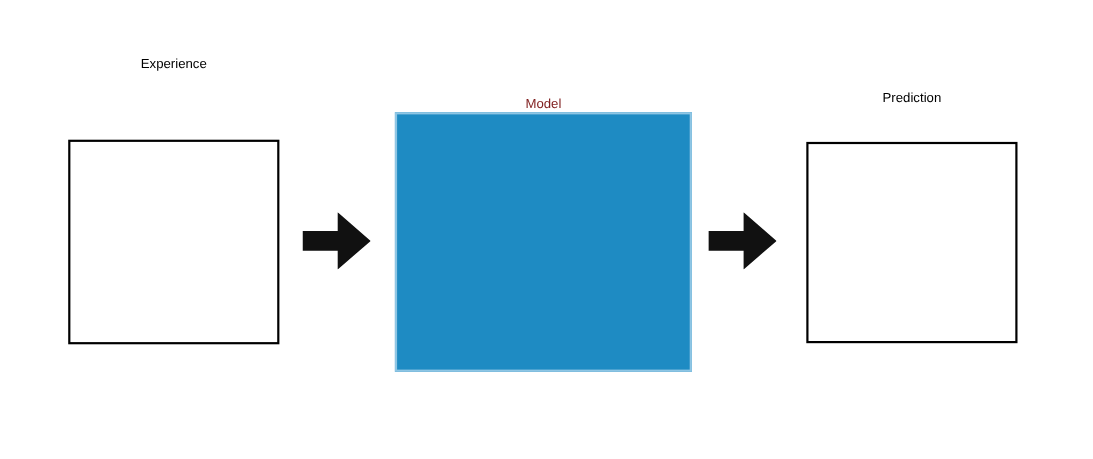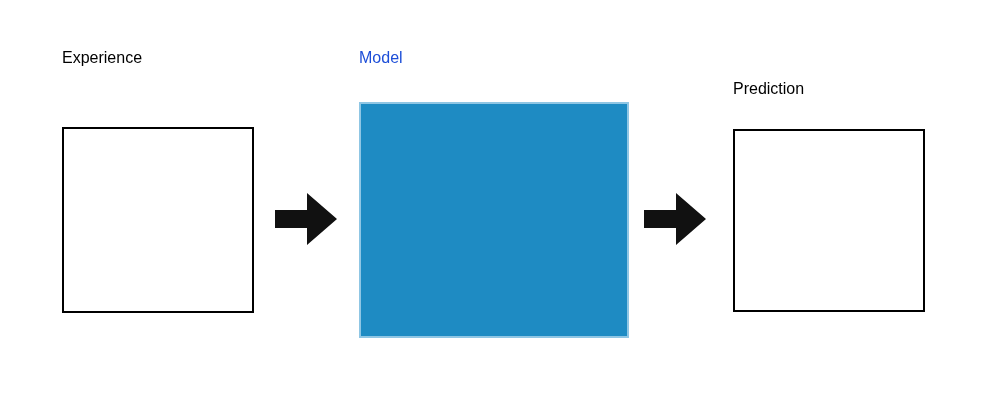--- a/index.html
+++ b/index.html
@@ -13,22 +13,22 @@
     height: 417px;
     background: #ffffff;
     font-family: "Liberation Sans", sans-serif;
     overflow: hidden;
   }
   .node-label {
     position: absolute;
     top: 48px;
     height: 20px;
     line-height: 20px;
-    text-align: left;
-    font-size: 16px;
+    text-align: center;
+    font-size: 12px;
     font-weight: 400;
     color: #000000;
   }
   .label-experience { left: 62px;  width: 192px; }
   .label-model      { left: 359px; width: 270px; }
   .label-prediction { left: 733px; width: 192px; margin-top: 31px; }
 
   .box {
     position: absolute;
     box-sizing: border-box;
@@ -51,21 +51,21 @@
   .arrow-1 { left: 275px; }
   .arrow-2 { left: 644px; }
   .arrow svg { display: block; width: 100%; height: 100%; }
 </style>
 </head>
 <body>
 
 <div class="canvas">
 
   <div class="node-label label-experience" style="color: rgb(0, 0, 0);">Experience</div>
-  <div class="node-label label-model" style="color: #1d4ed8;">Model</div>
+  <div class="node-label label-model" style="color: #7f1d1d; margin-top: 36px;">Model</div>
   <div class="node-label label-prediction" style="color: rgb(0, 0, 0);">Prediction</div>
 
   <div class="box box-outline box-experience" style="border-color: rgb(0, 0, 0);"></div>
 
   <div class="box box-model" id="model-box" style="background: rgb(30, 139, 195); border: 2px solid rgb(143, 198, 228);"></div>
 
   <div class="box box-outline box-prediction" style="border-color: rgb(0, 0, 0);"></div>
 
   <div class="arrow arrow-1" style="color: rgb(17, 17, 17);">
     <svg viewBox="0 0 62 52" xmlns="http://www.w3.org/2000/svg" aria-hidden="true">

